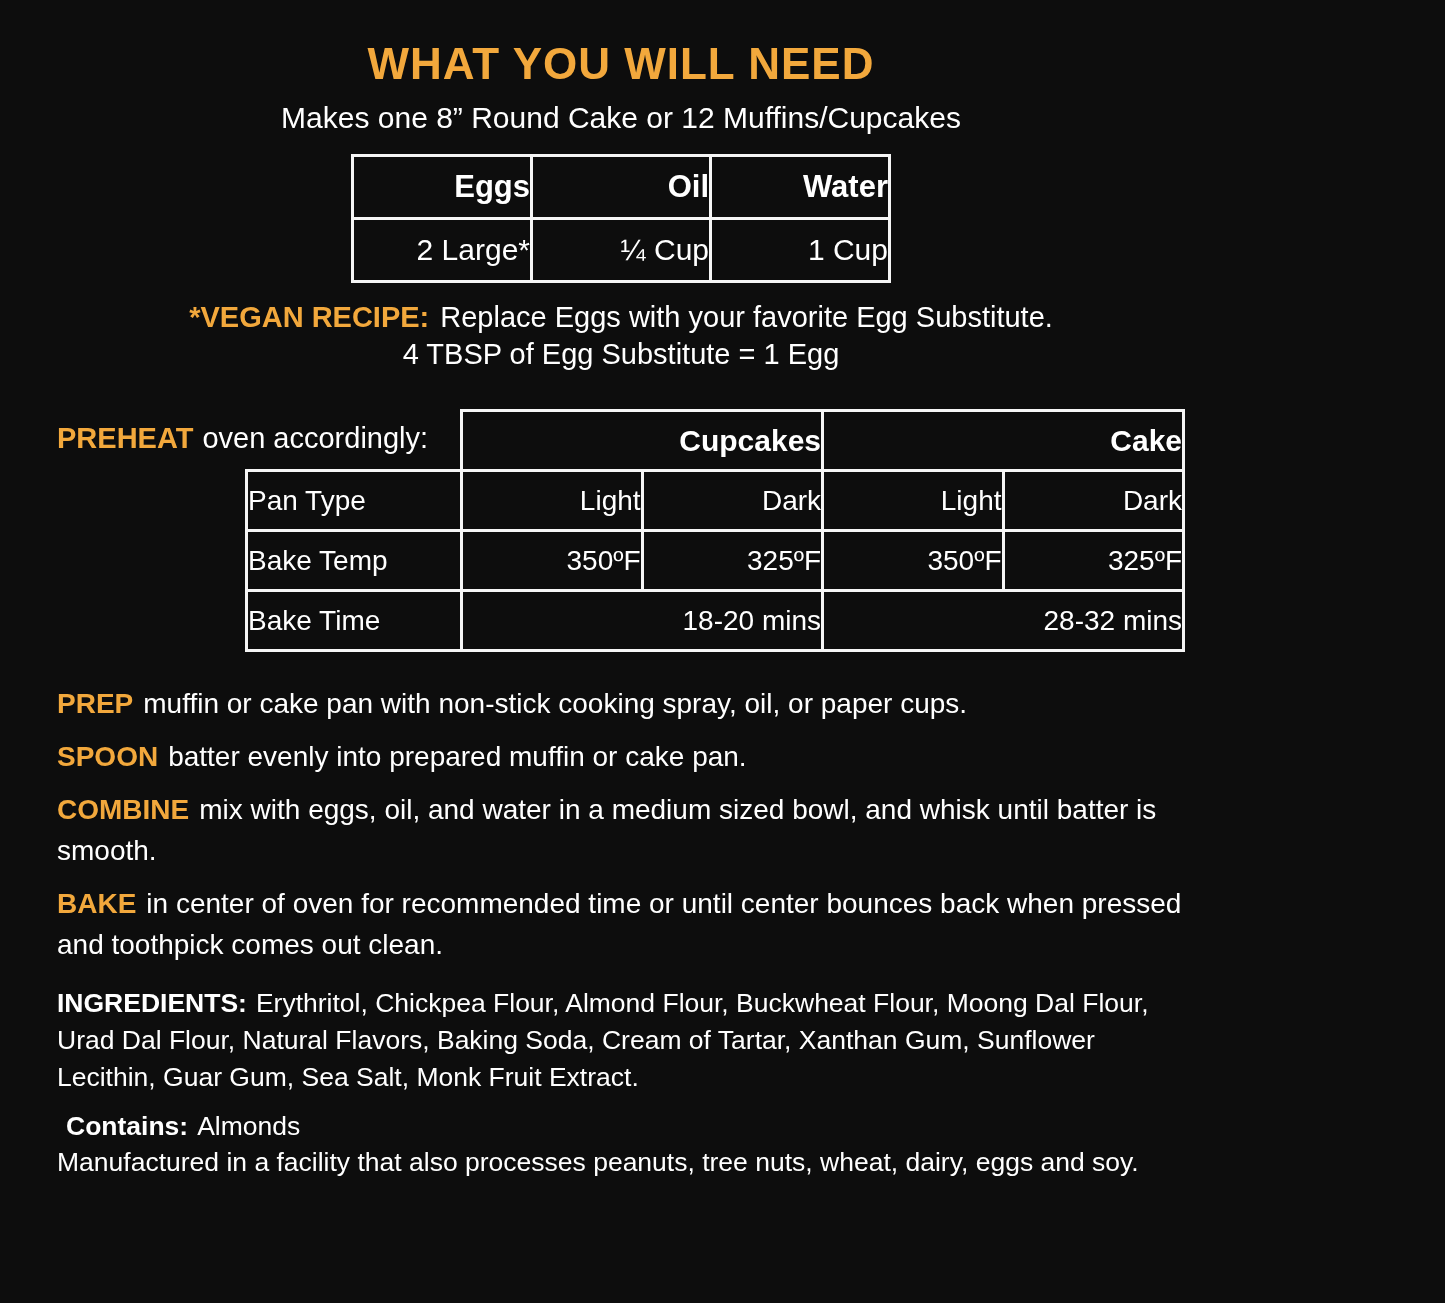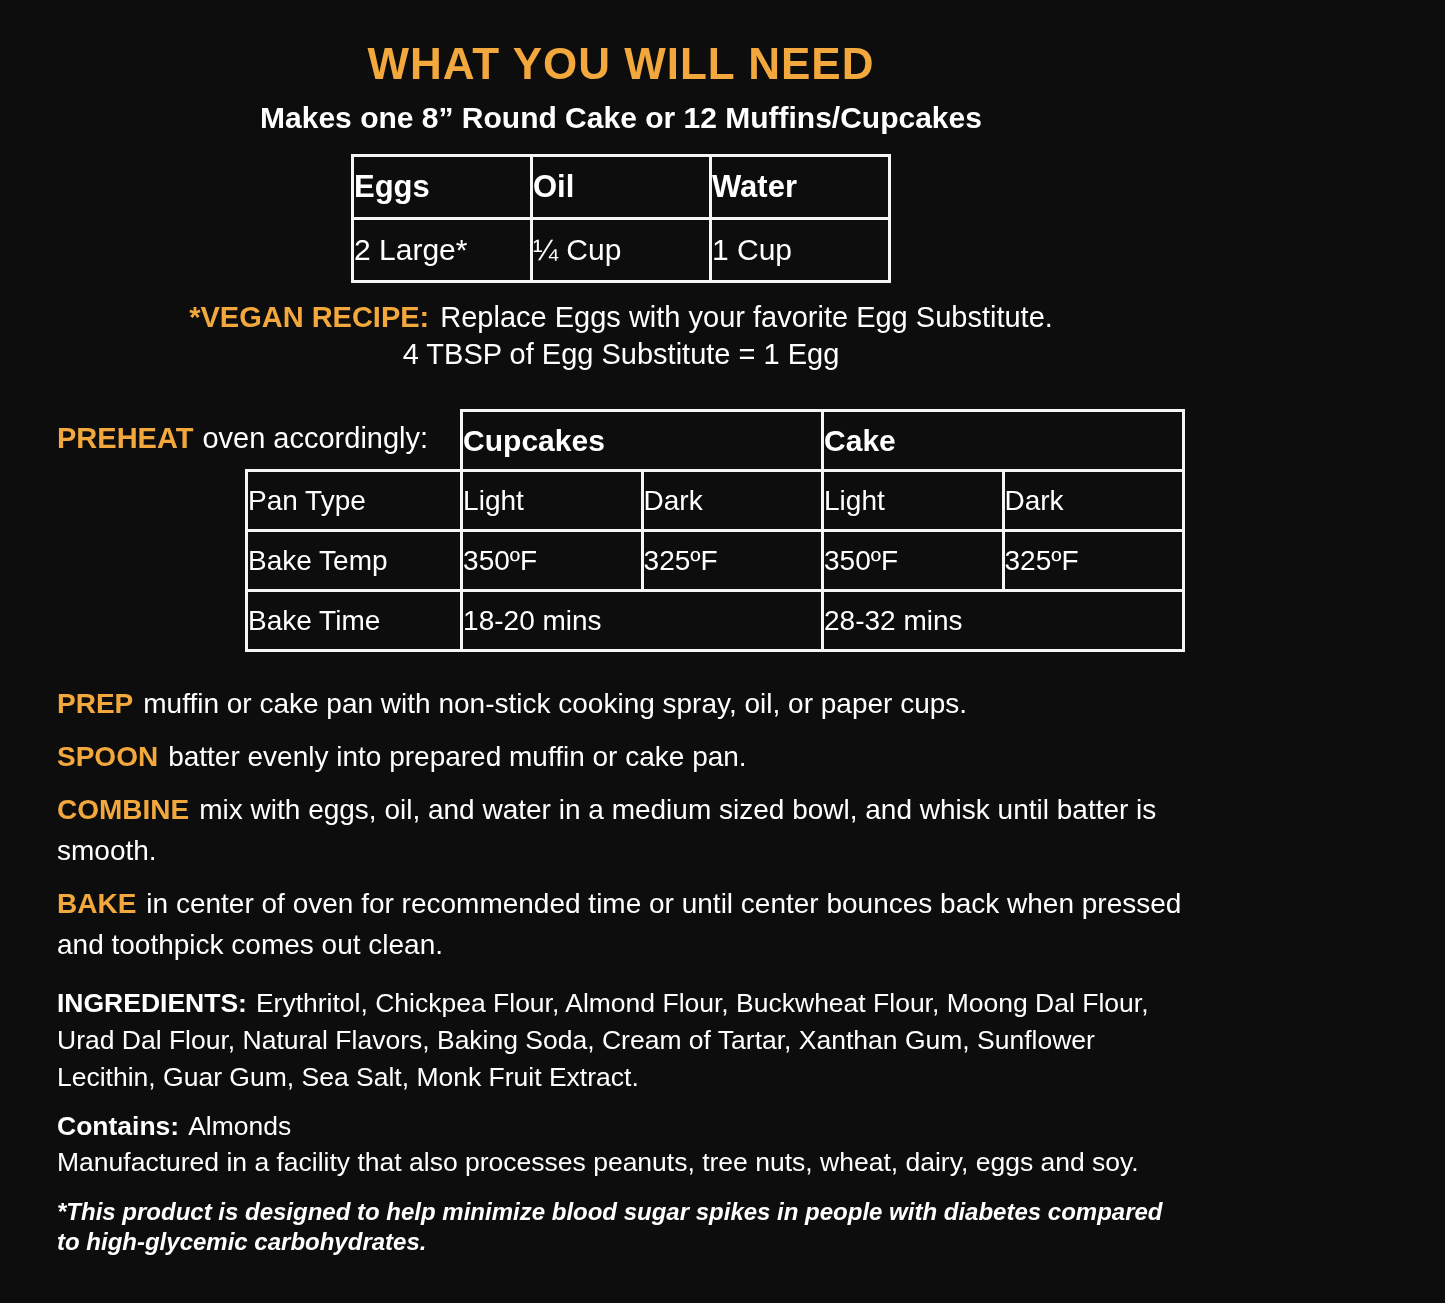--- a/index.html
+++ b/index.html
@@ -24,27 +24,27 @@
     font-size:44px;
     line-height:48px;
     font-weight:800;
     letter-spacing:1px;
   }
   .subtitle{
     text-align:center;
     font-size:30px;
     line-height:36px;
     margin-top:12px;
-    font-weight:700;
+    font-weight:400;
   }
 
   table.tbl{border-collapse:collapse;}
   table.tbl td{
     border:3px solid var(--border);
-    text-align:left;
+    text-align:right;
     vertical-align:middle;
   }
 
   .t1{margin:18px auto 0;}
   .t1 td{width:179px;height:63px;font-size:30px;}
   .t1 .hdr{font-weight:800;font-size:31px;}
 
   .vegan{
     margin-top:16px;
     text-align:center;
@@ -87,20 +87,21 @@
   .ingredients{
     margin-top:20px;
     font-size:26.5px;
     line-height:37px;
   }
   .bold-label{font-weight:800;margin-right:9px;}
   .contains{
     margin-top:12px;
     font-size:26.5px;
     line-height:37px;
+    margin-left:9px;
   }
   .facility{
     font-size:26.5px;
     line-height:34px;
   }
   .footnote{
     margin-top:18px;
     font-size:24px;
     line-height:30px;
     font-style:italic;
@@ -173,15 +174,14 @@
     <p class="step"><span class="lead">COMBINE</span><span>mix with eggs, oil, and water in a medium sized bowl, and whisk until batter is smooth.</span></p>
     <p class="step"><span class="lead">BAKE</span><span>in center of oven for recommended time or until center bounces back when pressed and toothpick comes out clean.</span></p>
   </div>
 
   <p class="ingredients"><span class="bold-label">INGREDIENTS:</span><span>Erythritol, Chickpea Flour, Almond Flour, Buckwheat Flour, Moong Dal Flour, Urad Dal Flour, Natural Flavors, Baking Soda, Cream of Tartar, Xanthan Gum, Sunflower Lecithin, Guar Gum, Sea Salt, Monk Fruit Extract.</span></p>
 
   <p class="contains"><span class="bold-label">Contains:</span><span>Almonds</span></p>
 
   <p class="facility">Manufactured in a facility that also processes peanuts, tree nuts, wheat, dairy, eggs and soy.</p>
 
-  <p class="footnote">*This product is designed to help minimize blood sugar spikes in people with diabetes compared to high-glycemic carbohydrates.</p>
 
 </div>
 
 </body></html>

